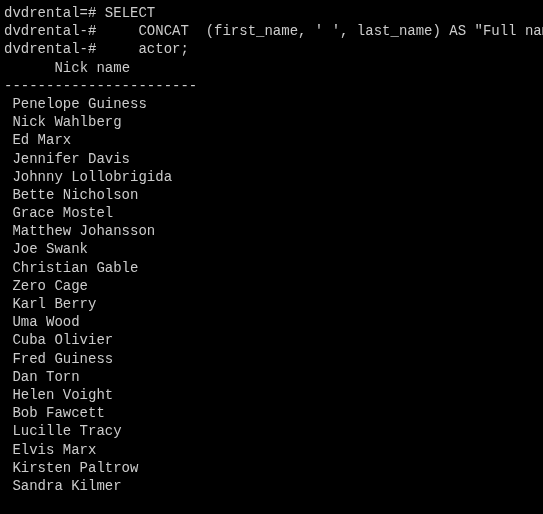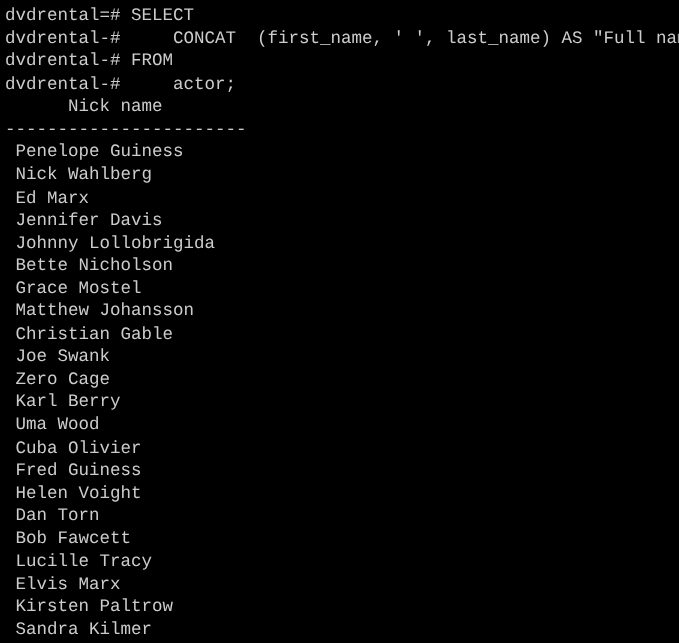--- a/index.html
+++ b/index.html
@@ -21,40 +21,39 @@
     .separator {
       color: #cccccc;
     }
   </style>
 </head>
 <body>
 
 <div>
   <div class="line"><span>dvdrental=#</span> <span>SELECT</span></div>
   <div class="line"><span>dvdrental-#</span> <span>    CONCAT  (first_name, ' ', last_name) AS "Full name"</span></div>
-  <div class="line"><span>dvdrental-#</span> <span>FROM</span></div>
   <div class="line"><span>dvdrental-#</span> <span>    actor;</span></div>
   <div class="line">      <span>Nick name</span></div>
   <div class="line separator">-----------------------</div>
   <div class="line"> Penelope Guiness</div>
   <div class="line"> Nick Wahlberg</div>
   <div class="line"> Ed Marx</div>
   <div class="line"> Jennifer Davis</div>
   <div class="line"> Johnny Lollobrigida</div>
   <div class="line"> Bette Nicholson</div>
   <div class="line"> Grace Mostel</div>
   <div class="line"> Matthew Johansson</div>
+  <div class="line"> Joe Swank</div>
   <div class="line"> Christian Gable</div>
-  <div class="line"> Joe Swank</div>
   <div class="line"> Zero Cage</div>
   <div class="line"> Karl Berry</div>
   <div class="line"> Uma Wood</div>
   <div class="line"> Cuba Olivier</div>
   <div class="line"> Fred Guiness</div>
+  <div class="line"> Dan Torn</div>
   <div class="line"> Helen Voight</div>
-  <div class="line"> Dan Torn</div>
   <div class="line"> Bob Fawcett</div>
   <div class="line"> Lucille Tracy</div>
   <div class="line"> Elvis Marx</div>
   <div class="line"> Kirsten Paltrow</div>
   <div class="line"> Sandra Kilmer</div>
 
 </div>
 
 </body></html>

